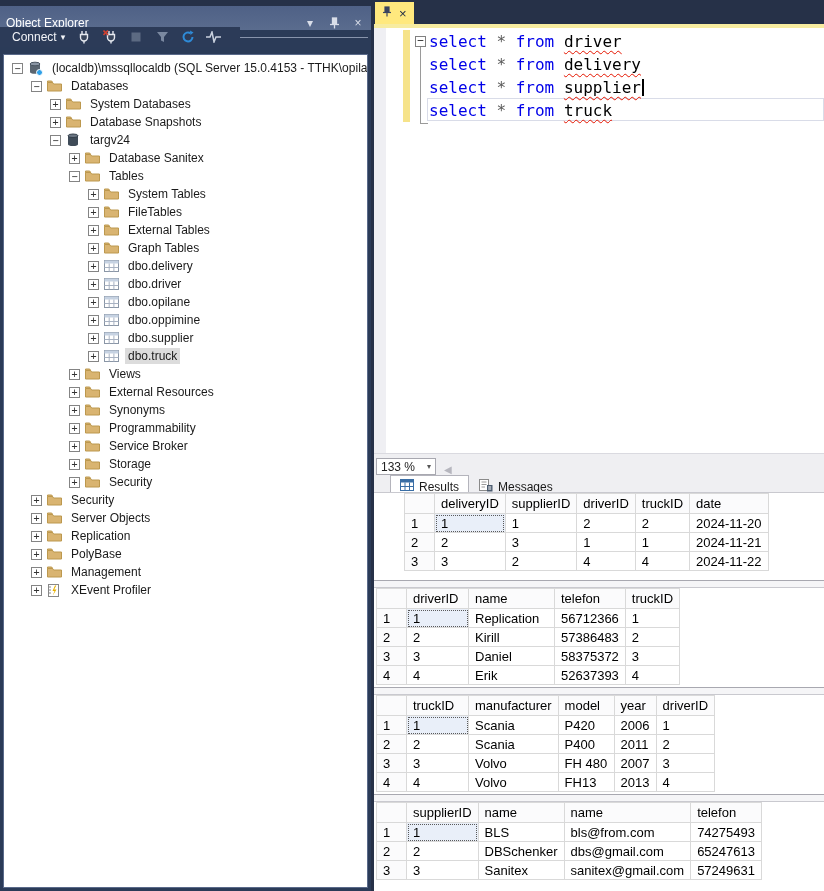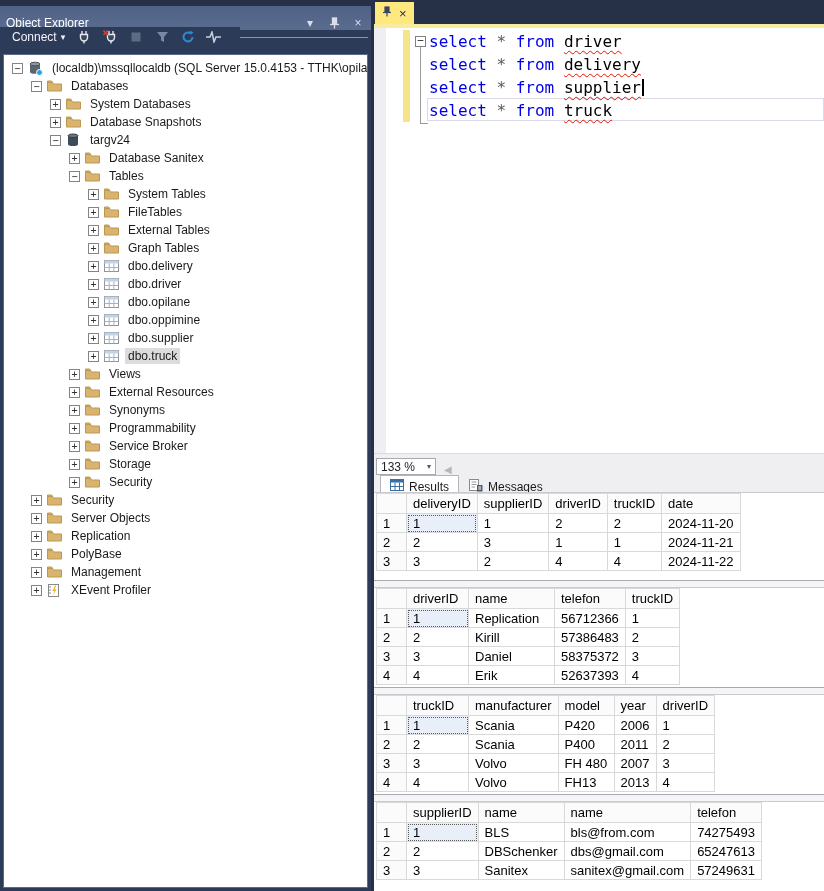--- a/index.html
+++ b/index.html
@@ -47,21 +47,21 @@
   .code-line{height:23px;line-height:23px;white-space:pre;position:relative;}
   .kw{color:#0000E8;}
   .op{color:#5A5A5A;}
   .tbl{color:#000;text-decoration:underline wavy #E51400 1px;text-underline-offset:3px;}
   .caret{display:inline-block;width:2px;height:17px;background:#000;vertical-align:-3px;margin-left:1px;}
   .zoom-row{height:21px;background:#EFEFF2;border-top:1px solid #DADAE0;display:flex;align-items:flex-end;}
   .zoom-dd{width:60px;height:17px;margin-left:2px;background:#fff;border:1px solid #A8A8B0;
            font-size:12px;color:#222;display:flex;align-items:center;justify-content:space-between;
            padding:0 4px;box-sizing:border-box;}
   .hscroll-arrow{color:#B6B6BE;font-size:10px;margin-left:8px;}
-  .res-tabs{height:22px;background:#EFEFF2;display:flex;align-items:flex-end;padding-left:6px;gap:1px;}
+  .res-tabs{height:22px;background:#EFEFF2;display:flex;align-items:flex-end;padding-left:16px;gap:1px;}
   .res-tab{height:20px;display:flex;align-items:center;gap:5px;padding:0 9px;font-size:12px;color:#1A1A1A;}
   .res-tab.active{background:#fff;border:1px solid #B4B4BC;border-bottom:none;height:21px;}
   .grids{position:absolute;left:0;right:0;top:492px;bottom:0;background:#fff;overflow:hidden;}
   .grid-band{background:#fff;overflow:hidden;border-top:1px solid #C9C9CF;}
   .grid-splitter{height:6px;background:#F5F5F7;border-top:1px solid #A8A8B0;}
   table.grid{border-collapse:collapse;font-size:13px;color:#000;table-layout:fixed;margin-left:2px;}
   table.grid th,table.grid td{border:1px solid #D9D9D9;padding:0 6px;height:19px;
       font-weight:normal;text-align:left;white-space:nowrap;overflow:hidden;box-sizing:border-box;}
   table.grid thead th{background:#FBFBFC;height:20px;}
   table.grid th.rowhdr{background:#FBFBFC;width:30px;}
@@ -534,21 +534,21 @@
             <rect x="8" y="6" width="5.5" height="6.5" fill="#4A5A6E"></rect>
             <line x1="9.2" y1="8" x2="12.2" y2="8" stroke="#fff"></line>
             <line x1="9.2" y1="10" x2="12.2" y2="10" stroke="#fff"></line>
           </svg>
       </span>
       <span>Messages</span>
     </div>
   </div>
 
   <div class="grids" id="grids">
-      <div class="grid-band" style="height: 87px;">
+      <div class="grid-band" style="height: 87px; padding-left: 28px;">
         <table class="grid">
           <thead>
             <tr>
               <th class="rowhdr" style="width: 30px;"></th>
               <th style="width: 64px;">deliveryID</th>
               <th style="width: 64px;">supplierID</th>
               <th style="width: 54px;">driverID</th>
               <th style="width: 50px;">truckID</th>
               <th style="width: 70px;">date</th>
             </tr>

